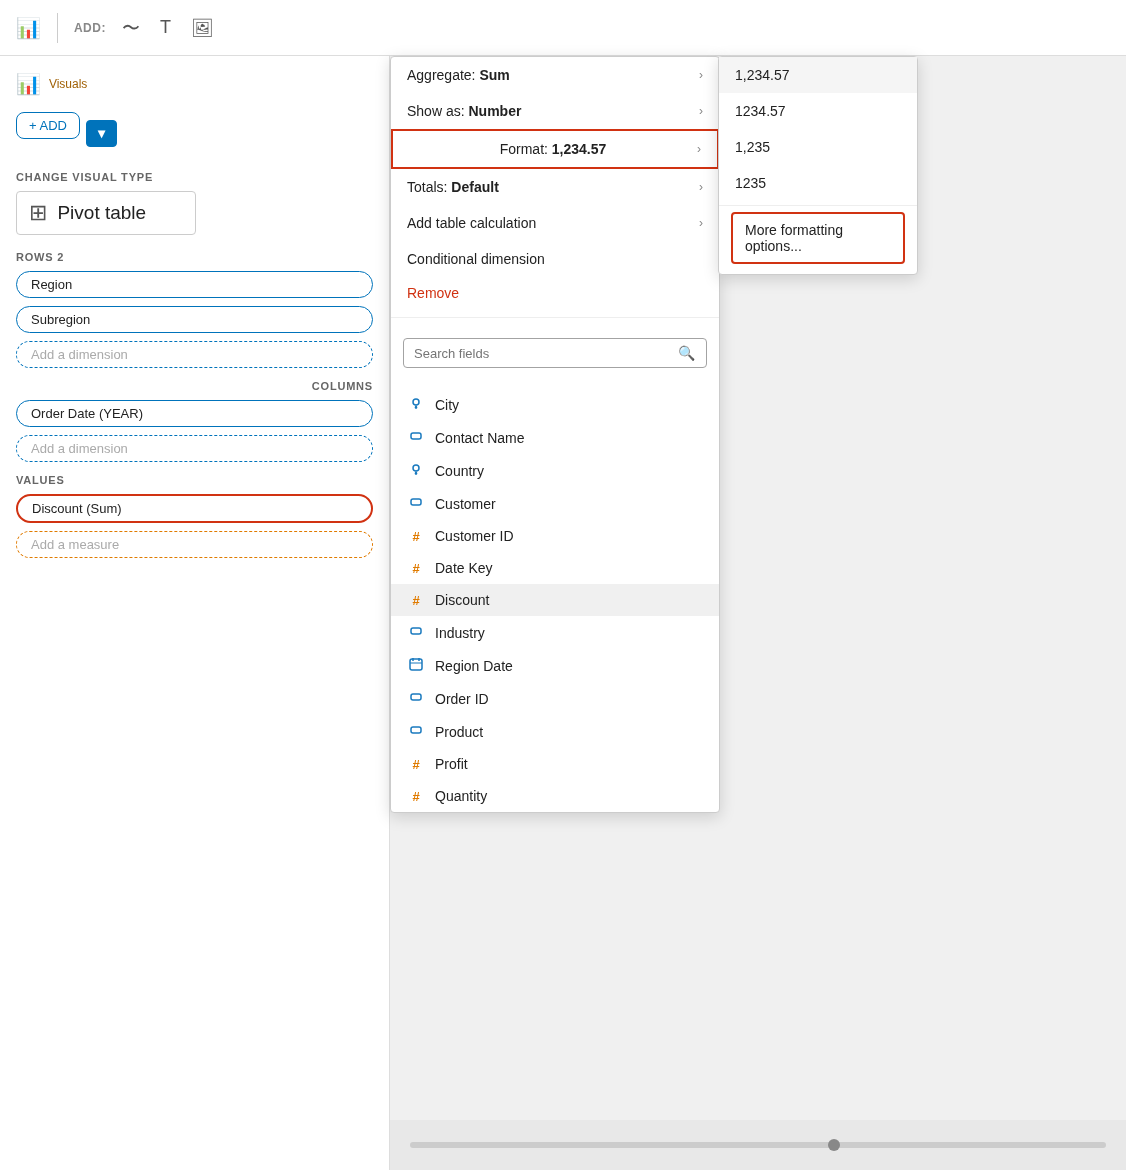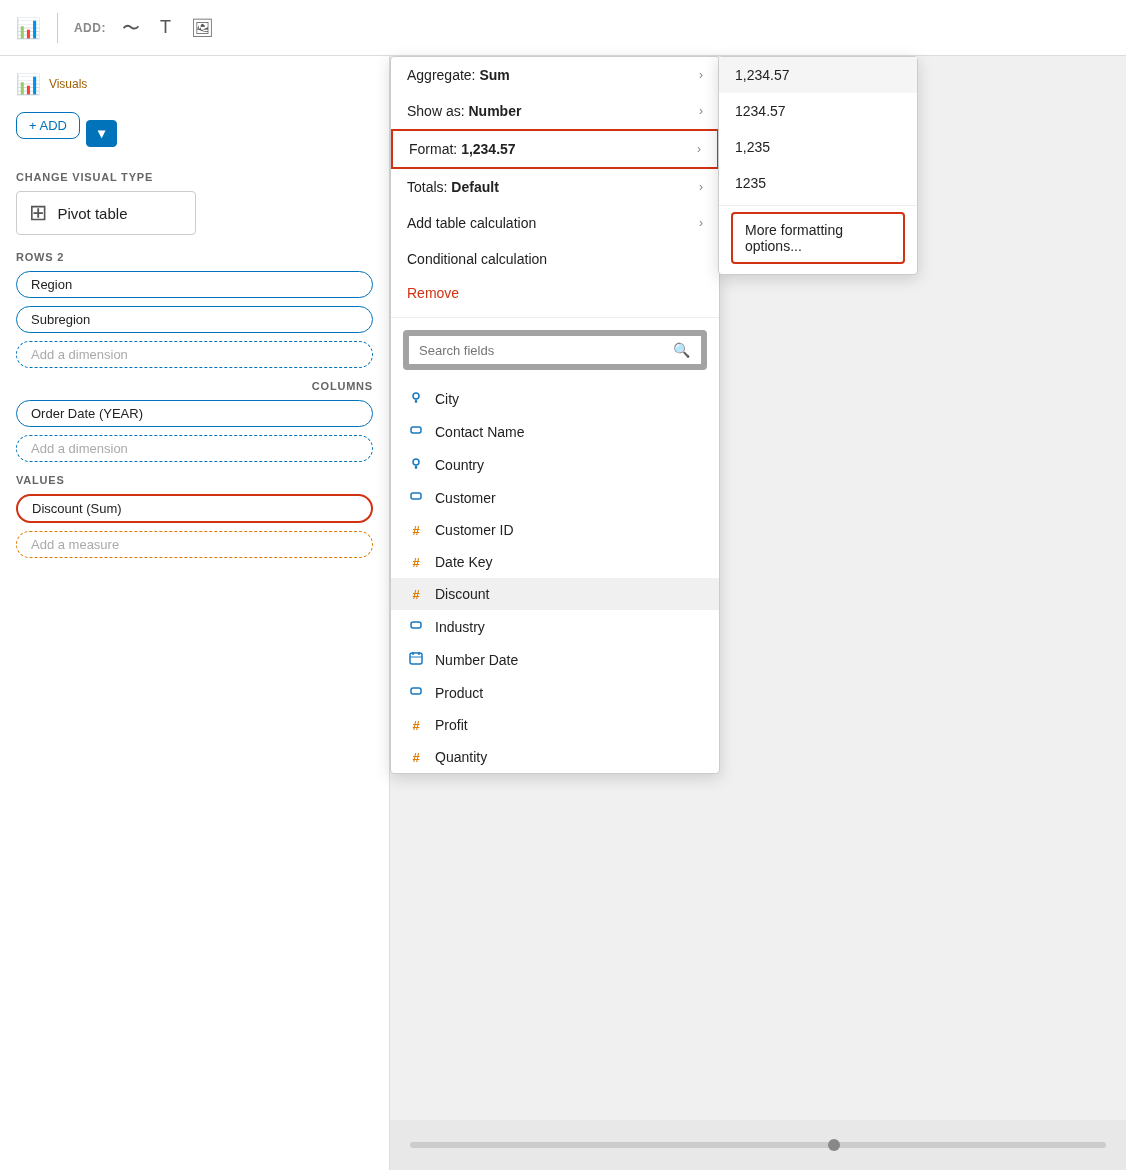--- a/index.html
+++ b/index.html
@@ -168,21 +168,21 @@
       padding: 8px 12px;
       width: 180px;
       cursor: pointer;
       background: #fff;
     }
     .pivot-icon {
       font-size: 22px;
       color: #555;
     }
     .pivot-label {
-      font-size: 15px;
+      font-size: 19px;
       color: #222;
     }
 
     
     .dropdown-menu {
       position: absolute;
       top: 56px;
       left: 390px;
       width: 330px;
       background: #fff;
@@ -215,24 +215,24 @@
 
     .remove-link {
       padding: 8px 16px 12px;
       color: #d13212;
       font-size: 14px;
       cursor: pointer;
       display: block;
     }
 
     .search-box {
-      margin: 12px 12px;
-      display: flex;
-      align-items: center;
-      border: 6px solid #a3a3a3;
+      margin: 20px 12px;
+      display: flex;
+      align-items: center;
+      border: 1px solid #a3a3a3;
       border-radius: 4px;
       padding: 6px 10px;
       gap: 8px;
     }
     .search-box input {
       border: none;
       outline: none;
       font-size: 13px;
       color: #888;
       flex: 1;
@@ -417,21 +417,21 @@
   </div>
 
   <div class="menu-item">
     <span class="label">
       <span>Show as:</span>
       <strong>Number</strong>
     </span>
     <span class="chevron">›</span>
   </div>
 
-  <div class="menu-item highlighted" style="border:2px solid #d13212; margin:0 0;">
+  <div class="menu-item highlighted" style="border:2px solid #d13212; margin:0 0;text-align:center;">
     <span class="label">
       <span>Format:</span>
       <strong>1,234.57</strong>
     </span>
     <span class="chevron">›</span>
   </div>
 
   <div class="menu-item">
     <span class="label">
       <span>Totals:</span>
@@ -439,21 +439,21 @@
     </span>
     <span class="chevron">›</span>
   </div>
 
   <div class="menu-item">
     <span class="label">Add table calculation</span>
     <span class="chevron">›</span>
   </div>
 
   <div class="menu-item">
-    <span class="label">Conditional calculation</span>
+    <span class="label">Conditional dimension</span>
   </div>
 
   <a class="remove-link">Remove</a>
 
   <div class="menu-divider"></div>
 
   <div class="search-box">
     <input type="text" placeholder="Search fields" style="">
     <span class="search-icon">🔍</span>
   </div>
@@ -504,21 +504,27 @@
           </svg></span>
         <span>Industry</span>
       </div>
       <div class="field-list-item">
         <span class="field-icon date"><svg width="14" height="14" viewBox="0 0 14 14">
             <rect x="1" y="2" width="12" height="11" rx="2" fill="none" stroke="#1a7abf" stroke-width="1.5"></rect>
             <line x1="1" y1="6" x2="13" y2="6" stroke="#1a7abf" stroke-width="1"></line>
             <line x1="4" y1="1" x2="4" y2="4" stroke="#1a7abf" stroke-width="1.5"></line>
             <line x1="10" y1="1" x2="10" y2="4" stroke="#1a7abf" stroke-width="1.5"></line>
           </svg></span>
-        <span>Number Date</span>
+        <span>Region Date</span>
+      </div>
+      <div class="field-list-item">
+        <span class="field-icon string"><svg width="14" height="14" viewBox="0 0 14 14">
+            <rect x="2" y="4" width="10" height="6" rx="2" fill="none" stroke="#1a7abf" stroke-width="1.5"></rect>
+          </svg></span>
+        <span>Order ID</span>
       </div>
       <div class="field-list-item">
         <span class="field-icon string"><svg width="14" height="14" viewBox="0 0 14 14">
             <rect x="2" y="4" width="10" height="6" rx="2" fill="none" stroke="#1a7abf" stroke-width="1.5"></rect>
           </svg></span>
         <span>Product</span>
       </div>
       <div class="field-list-item">
         <span class="field-icon numeric"><span style="color:#e07b00;font-weight:700;font-size:13px;">#</span></span>
         <span>Profit</span>

